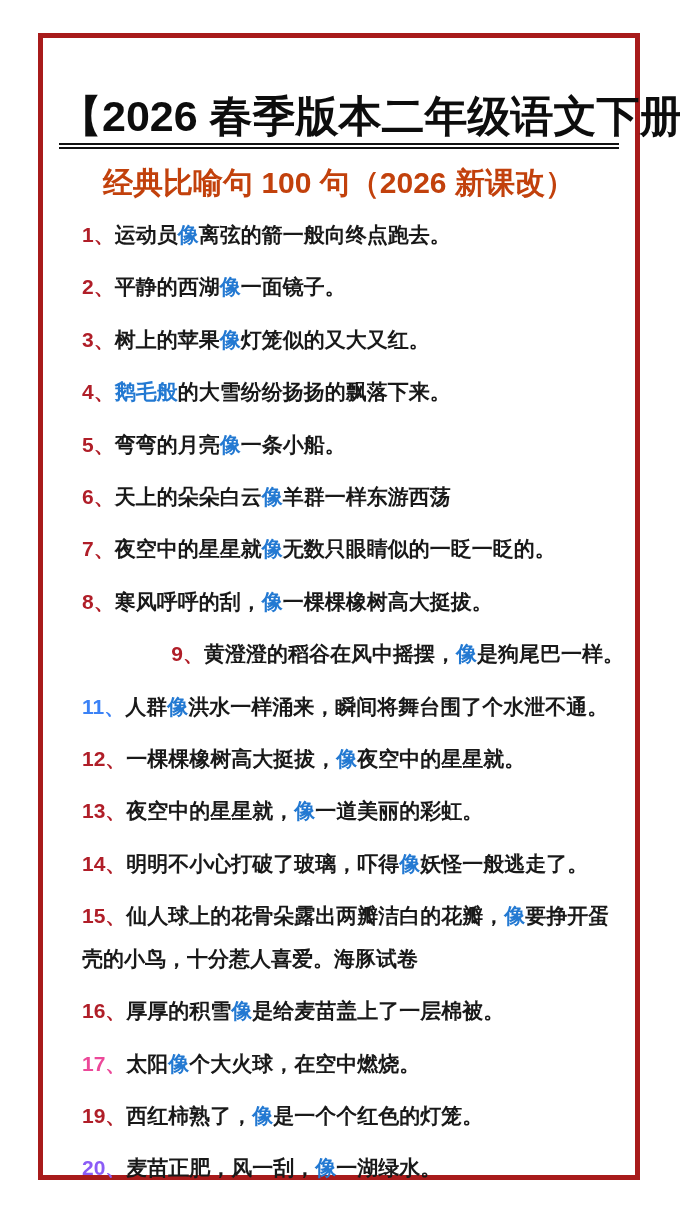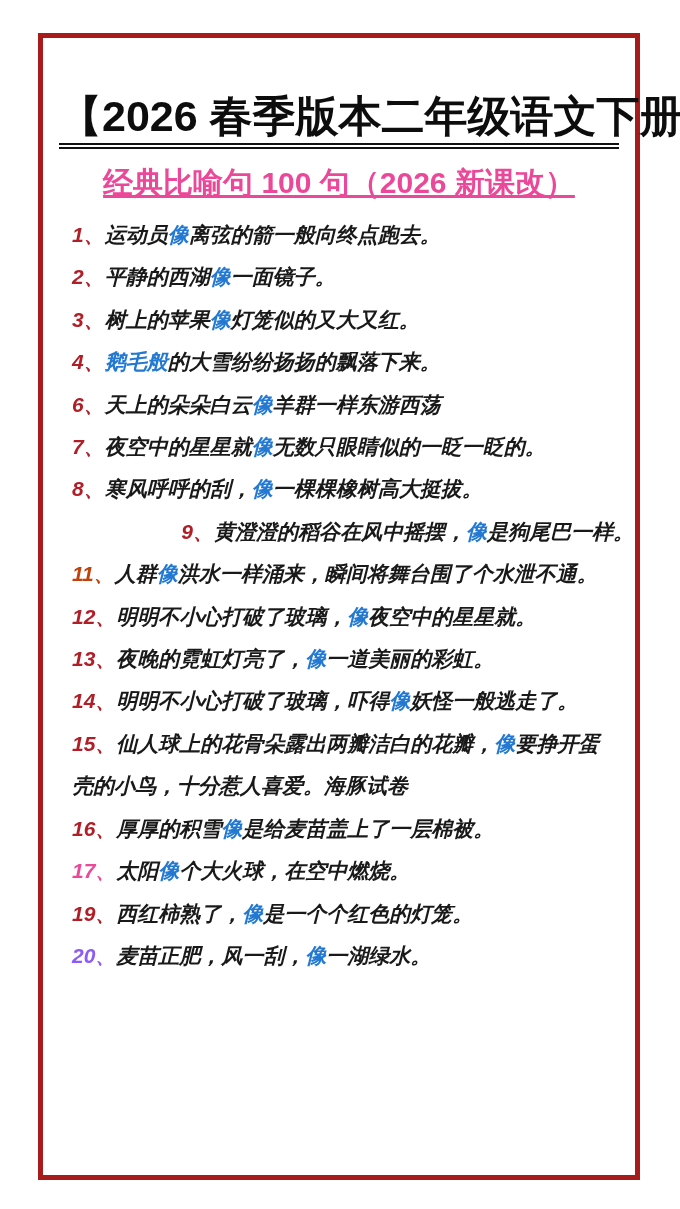--- a/index.html
+++ b/index.html
@@ -44,49 +44,49 @@
     text-align: center;
     white-space: nowrap;
   }
   .list {
     margin: 11px 4px 0 29px;
     width: 562px;
     font-size: 21px;
     font-weight: 700;
   }
   .sentence {
-    margin: 0;
+    margin: 10px;
     line-height: 42.4px;
     color: #191919;
     white-space: pre-wrap;
     word-break: break-all;
-    font-style: italic;
   }
   .num { }
   .hl { }
 </style>
 </head>
 <body>
 
 <div class="page">
   <div class="frame" style="border-color: rgb(168, 27, 27);">
     <h1 class="title" style="color: rgb(13, 13, 13);">【2026 春季版本二年级语文下册】</h1>
-    <h2 class="subtitle" style="color: #ec4899; text-decoration: underline;">经典比喻句 100 句（2026 新课改）</h2>
+    <h2 class="subtitle" style="color: #c2410c;">经典比喻句 100 句（2026 新课改）</h2>
     <div class="list">
         <p class="sentence" style="color: rgb(25, 25, 25);"><span class="num" style="color: rgb(176, 30, 40);">1、</span><span class="txt">运动员</span><span class="hl" style="color: rgb(35, 121, 210);">像</span><span class="txt">离弦的箭一般向终点跑去。</span></p>
         <p class="sentence" style="color: rgb(25, 25, 25);"><span class="num" style="color: rgb(176, 30, 40);">2、</span><span class="txt">平静的西湖</span><span class="hl" style="color: rgb(35, 121, 210);">像</span><span class="txt">一面镜子。</span></p>
         <p class="sentence" style="color: rgb(25, 25, 25);"><span class="num" style="color: rgb(176, 30, 40);">3、</span><span class="txt">树上的苹果</span><span class="hl" style="color: rgb(35, 121, 210);">像</span><span class="txt">灯笼似的又大又红。</span></p>
         <p class="sentence" style="color: rgb(25, 25, 25);"><span class="num" style="color: rgb(176, 30, 40);">4、</span><span class="hl" style="color: rgb(35, 121, 210);">鹅毛般</span><span class="txt">的大雪纷纷扬扬的飘落下来。</span></p>
+        <p class="sentence" style="color: rgb(25, 25, 25);"><span class="num" style="color: rgb(176, 30, 40);">5、</span><span class="txt">弯弯的月亮</span><span class="hl" style="color: rgb(35, 121, 210);">像</span><span class="txt">一条小船。</span></p>
         <p class="sentence" style="color: rgb(25, 25, 25);"><span class="num" style="color: rgb(176, 30, 40);">6、</span><span class="txt">天上的朵朵白云</span><span class="hl" style="color: rgb(35, 121, 210);">像</span><span class="txt">羊群一样东游西荡</span></p>
         <p class="sentence" style="color: rgb(25, 25, 25);"><span class="num" style="color: rgb(176, 30, 40);">7、</span><span class="txt">夜空中的星星就</span><span class="hl" style="color: rgb(35, 121, 210);">像</span><span class="txt">无数只眼睛似的一眨一眨的。</span></p>
         <p class="sentence" style="color: rgb(25, 25, 25);"><span class="num" style="color: rgb(176, 30, 40);">8、</span><span class="txt">寒风呼呼的刮，</span><span class="hl" style="color: rgb(35, 121, 210);">像</span><span class="txt">一棵棵橡树高大挺拔。</span></p>
         <p class="sentence" style="color: rgb(25, 25, 25); text-align: right;"><span class="num" style="color: rgb(176, 30, 40);">9、</span><span class="txt">黄澄澄的稻谷在风中摇摆，</span><span class="hl" style="color: rgb(35, 121, 210);">像</span><span class="txt">是狗尾巴一样。</span></p>
-        <p class="sentence" style="color: rgb(25, 25, 25);"><span class="num" style="color: #c2410c;">11、</span><span class="txt">人群</span><span class="hl" style="color: rgb(35, 121, 210);">像</span><span class="txt">洪水一样涌来，瞬间将舞台围了个水泄不通。</span></p>
-        <p class="sentence" style="color: rgb(25, 25, 25);"><span class="num" style="color: rgb(176, 30, 40);">12、</span><span class="txt">明明不小心打破了玻璃，</span><span class="hl" style="color: rgb(35, 121, 210);">像</span><span class="txt">夜空中的星星就。</span></p>
-        <p class="sentence" style="color: rgb(25, 25, 25);"><span class="num" style="color: rgb(176, 30, 40);">13、</span><span class="txt">夜晚的霓虹灯亮了，</span><span class="hl" style="color: rgb(35, 121, 210);">像</span><span class="txt">一道美丽的彩虹。</span></p>
+        <p class="sentence" style="color: rgb(25, 25, 25);"><span class="num" style="color: #3b82f6;">11、</span><span class="txt">人群</span><span class="hl" style="color: rgb(35, 121, 210);">像</span><span class="txt">洪水一样涌来，瞬间将舞台围了个水泄不通。</span></p>
+        <p class="sentence" style="color: rgb(25, 25, 25);"><span class="num" style="color: rgb(176, 30, 40);">12、</span><span class="txt">一棵棵橡树高大挺拔，</span><span class="hl" style="color: rgb(35, 121, 210);">像</span><span class="txt">夜空中的星星就。</span></p>
+        <p class="sentence" style="color: rgb(25, 25, 25);"><span class="num" style="color: rgb(176, 30, 40);">13、</span><span class="txt">夜空中的星星就，</span><span class="hl" style="color: rgb(35, 121, 210);">像</span><span class="txt">一道美丽的彩虹。</span></p>
         <p class="sentence" style="color: rgb(25, 25, 25);"><span class="num" style="color: rgb(176, 30, 40);">14、</span><span class="txt">明明不小心打破了玻璃，吓得</span><span class="hl" style="color: rgb(35, 121, 210);">像</span><span class="txt">妖怪一般逃走了。</span></p>
         <p class="sentence" style="color: rgb(25, 25, 25);"><span class="num" style="color: rgb(176, 30, 40);">15、</span><span class="txt">仙人球上的花骨朵露出两瓣洁白的花瓣，</span><span class="hl" style="color: rgb(35, 121, 210);">像</span><span class="txt">要挣开蛋
 壳的小鸟，十分惹人喜爱。海豚试卷</span></p>
         <p class="sentence" style="color: rgb(25, 25, 25);"><span class="num" style="color: rgb(176, 30, 40);">16、</span><span class="txt">厚厚的积雪</span><span class="hl" style="color: rgb(35, 121, 210);">像</span><span class="txt">是给麦苗盖上了一层棉被。</span></p>
         <p class="sentence" style="color: rgb(25, 25, 25);"><span class="num" style="color: #ec4899; text-align: center;">17、</span><span class="txt">太阳</span><span class="hl" style="color: rgb(35, 121, 210);">像</span><span class="txt">个大火球，在空中燃烧。</span></p>
         <p class="sentence" style="color: rgb(25, 25, 25);"><span class="num" style="color: rgb(176, 30, 40);">19、</span><span class="txt">西红柿熟了，</span><span class="hl" style="color: rgb(35, 121, 210);">像</span><span class="txt">是一个个红色的灯笼。</span></p>
         <p class="sentence" style="color: rgb(25, 25, 25);"><span class="num" style="color: #8b5cf6;">20、</span><span class="txt">麦苗正肥，风一刮，</span><span class="hl" style="color: rgb(35, 121, 210);">像</span><span class="txt">一湖绿水。</span></p>
       </div>
   </div>
 </div>

